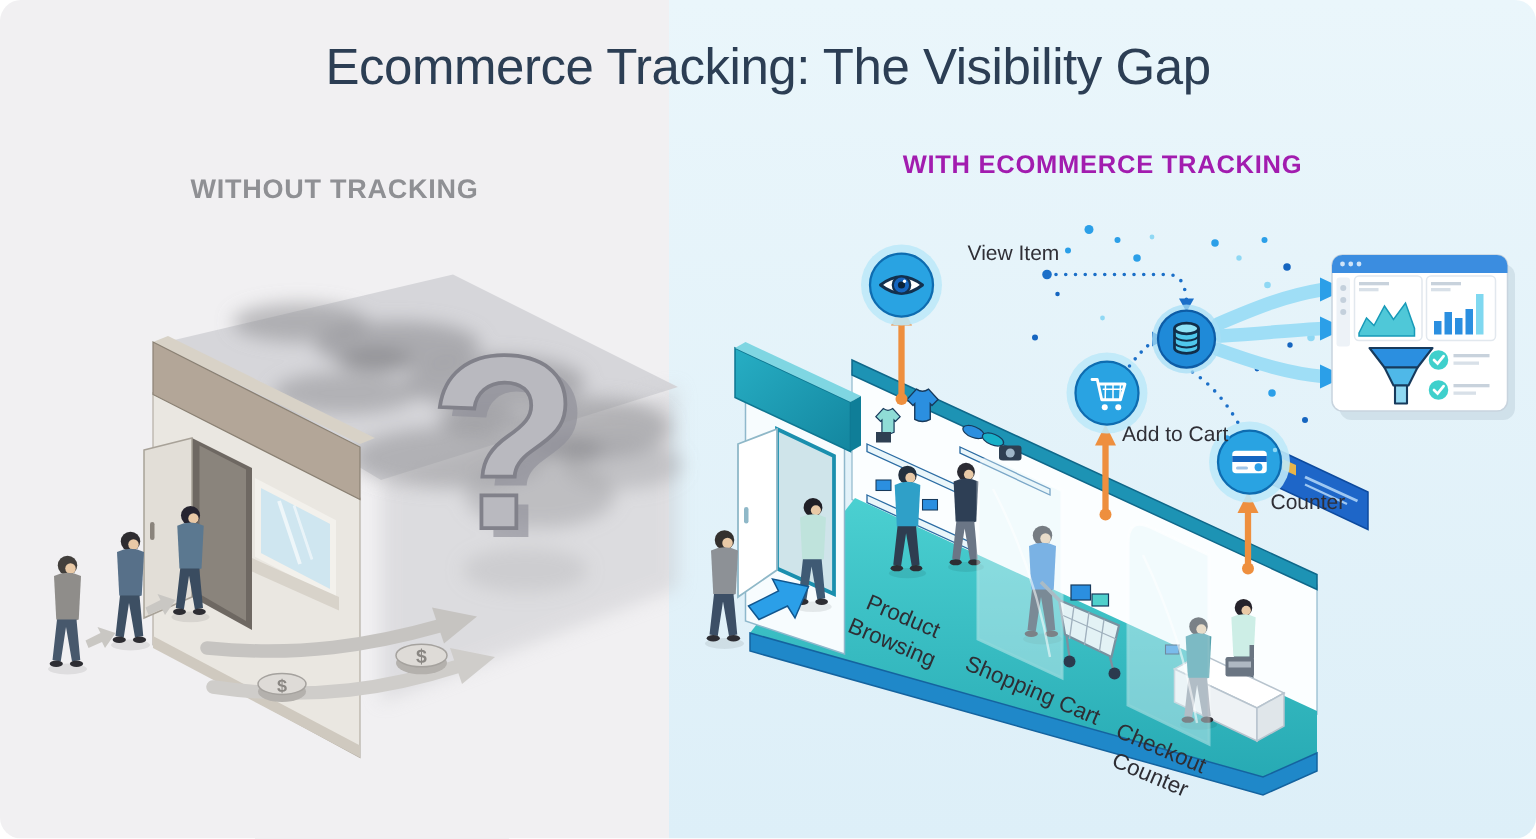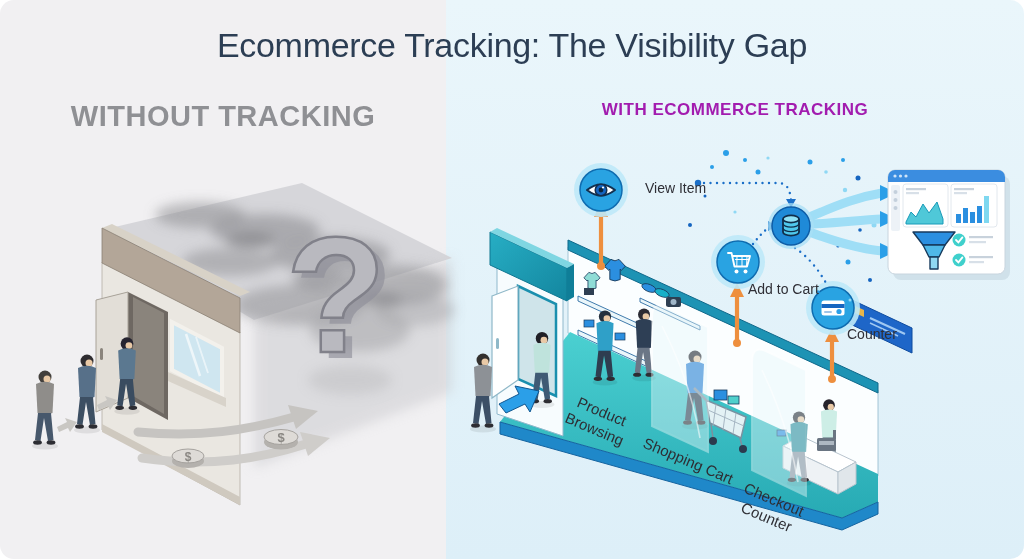--- a/index.html
+++ b/index.html
@@ -4,25 +4,25 @@
 <style>
   html,body{margin:0;padding:0;background:#ffffff;}
   .frame{position:relative;width:1024px;height:559px;border-radius:14px;overflow:hidden;
          font-family:"Liberation Sans", sans-serif;}
   .bg-left{position:absolute;left:0;top:0;width:446px;height:559px;background:#f1f0f2;}
   .bg-right{position:absolute;left:446px;top:0;width:578px;height:559px;
             background:linear-gradient(180deg,#eaf6fb 0%,#ddeff8 100%);}
   .main-title{position:absolute;top:26px;left:0;width:1024px;text-align:center;
               font-size:34px;font-weight:400;color:#2c3e54;letter-spacing:-0.3px;}
   .panel-heading{position:absolute;top:100px;font-weight:700;text-align:center;letter-spacing:0.5px;}
-  .heading-left{left:0;width:446px;font-size:29px;color:#8f9094;}
+  .heading-left{left:0;width:446px;font-size:18px;color:#8f9094;margin-top:16px;}
   .heading-right{left:446px;width:578px;font-size:17px;color:#a21caf;}
   .scene{position:absolute;left:0;top:0;}
   .event-label{position:absolute;font-size:14px;font-weight:500;color:#2f2f36;white-space:nowrap;}
-  .lbl-view{left:645px;top:180px;}
+  .lbl-view{left:645px;top:160px;}
   .lbl-cart{left:748px;top:281px;}
   .lbl-purchase{left:847px;top:326px;}
   .store-label{position:absolute;font-size:15px;font-weight:500;color:#2e2e34;text-align:center;
                line-height:1.25;transform:rotate(23deg);}
   .sl-browse{left:550px;top:402px;width:96px;}
   .sl-cart{left:638px;top:452px;width:100px;}
   .sl-checkout{left:718px;top:490px;width:104px;}
 </style>
 </head>
 <body>

